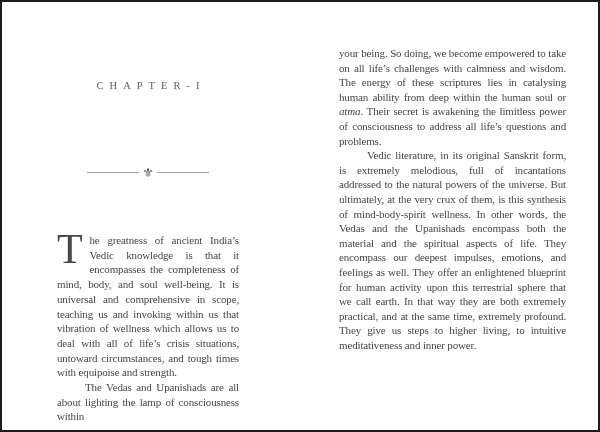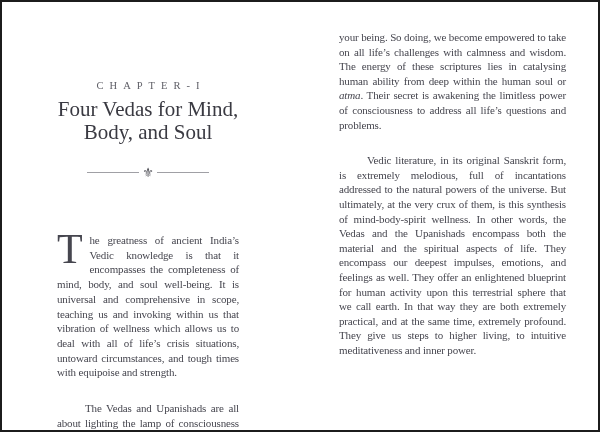--- a/index.html
+++ b/index.html
@@ -48,47 +48,43 @@
   }
 
   .body-text{
     position:absolute;width:100%;
     font-size:11px;
     line-height:14.7px;
     letter-spacing:-0.15px;
     text-align:justify;
   }
   .page-left  .body-text{top:231px;}
-  .page-right .body-text{top:28px;line-height:14.6px;}
+  .page-right .body-text{top:44px;line-height:14.6px;}
 
   .body-text p{margin:0;}
-  .body-text p.indent{text-indent:28px;margin-top:21px;}
+  .body-text p.indent{text-indent:28px;}
   .it{font-style:italic;}
 
   .dropcap{
     float:left;
     font-size:42px;
     line-height:28px;
     height:30px;
     margin:2px 7px 0 0;
     color:#46464f;
   }
 </style>
 </head>
 <body>
 
 <div class="frame">
 
   <div class="page page-left">
     <div class="chapter-label">CHAPTER-I</div>
 
-    <div class="chapter-title">
-      <div>Four Vedas for Mind,</div>
-      <div>Body, and Soul</div>
-    </div>
 
     <div class="ornament">
       <span class="rule"></span>
       <span class="fleur">⚜</span>
       <span class="rule"></span>
     </div>
 
     <div class="body-text" id="left-body">
         <p><span class="dropcap">T</span><span>he greatness of ancient India’s Vedic knowledge is that it encompasses the completeness of mind, body, and soul well-being. It is universal and comprehensive in scope, teaching us and invoking within us that vibration of wellness which allows us to deal with all of life’s crisis situations, untoward circumstances, and tough times with equipoise and strength.</span></p>
         <p class="indent"><span>The Vedas and Upanishads are all about lighting the lamp of consciousness within</span></p>

